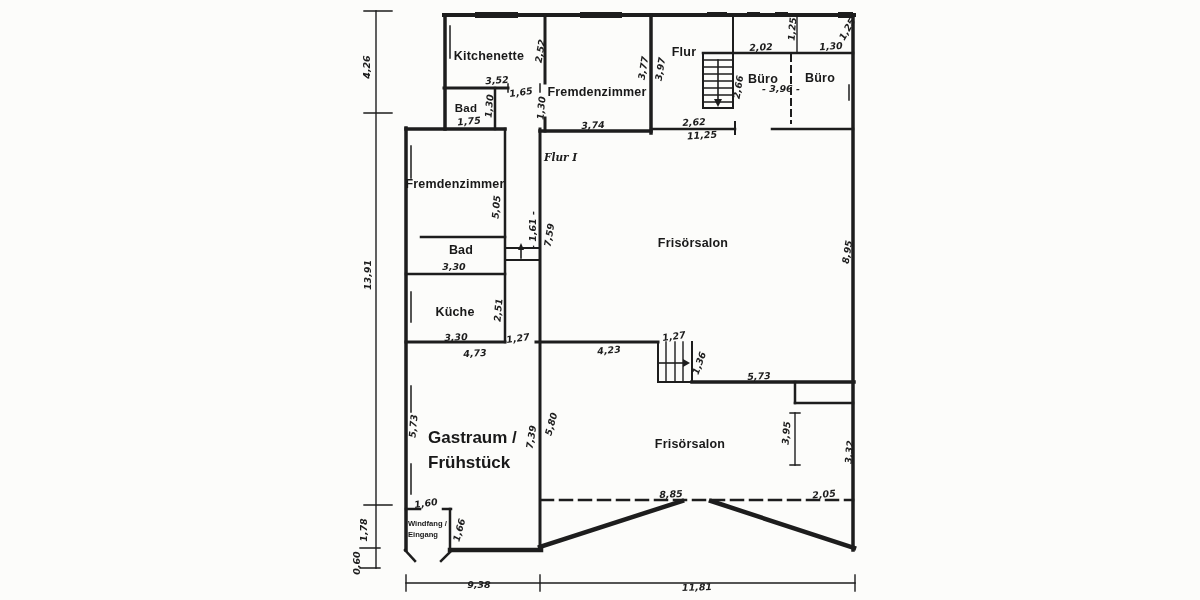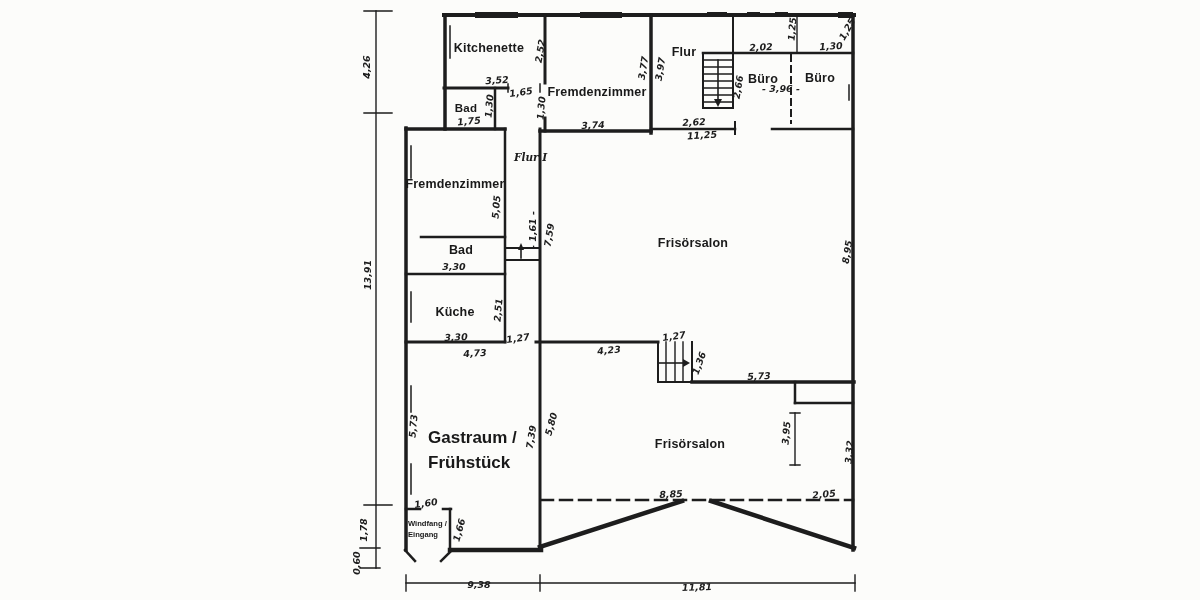--- a/index.html
+++ b/index.html
@@ -7,21 +7,21 @@
   .plan{position:absolute;inset:0;font-family:"Liberation Sans",sans-serif;}
   svg{position:absolute;left:0;top:0;}
   .rl{position:absolute;font-weight:700;color:#191919;font-size:12.5px;white-space:nowrap;
       transform:translate(-50%,-50%);letter-spacing:.2px;}
   .rl.sm{font-size:11.5px;}
   .blk{position:absolute;font-weight:700;color:#191919;font-size:17px;line-height:1.45;white-space:nowrap;}
   .blk.tiny{font-size:7.6px;line-height:1.5;}
   .dl{position:absolute;font-family:"DejaVu Sans",sans-serif;font-style:italic;font-weight:600;
       font-size:9.5px;color:#1d1d1d;white-space:nowrap;}
   .hw{position:absolute;font-family:"DejaVu Serif",serif;font-style:italic;font-weight:600;
-      font-size:10.5px;color:#1d1d1d;white-space:nowrap;}
+      font-size:10.5px;color:#1d1d1d;white-space:nowrap;margin-left:30px;}
 </style>
 </head>
 <body>
 
 <div class="stage">
 <div class="plan">
 
 <svg width="1200" height="600" viewBox="0 0 1200 600">
   <g stroke="#1d1d1d" fill="none" stroke-linecap="square">
 
@@ -113,21 +113,21 @@
       <path d="M364,11 H392 M364,113 H392 M364,505 H392 M360,548 H380 M360,568 H380"></path>
       <path d="M406,583 H855"></path>
       <path d="M406,575 V591 M540,575 V591 M855,575 V591"></path>
       <path d="M797,16 V53"></path>
       <path d="M795,413 V465"></path>
       <path d="M790,413 H800 M790,465 H800"></path>
     </g>
   </g>
 </svg>
 
-<div class="rl" style="left:489px;top:48px">Kitchenette</div>
+<div class="rl" style="left:489px;top:56px">Kitchenette</div>
 <div class="rl" style="left:597px;top:92px">Fremdenzimmer</div>
 <div class="rl sm" style="left:466px;top:108px">Bad</div>
 <div class="rl" style="left:684px;top:52px">Flur</div>
 <div class="rl" style="left:763px;top:79px">Büro</div>
 <div class="rl" style="left:820px;top:78px">Büro</div>
 <div class="rl" style="left:455px;top:184px">Fremdenzimmer</div>
 <div class="rl" style="left:461px;top:250px">Bad</div>
 <div class="rl" style="left:455px;top:312px">Küche</div>
 <div class="rl" style="left:693px;top:243px">Frisörsalon</div>
 <div class="rl" style="left:690px;top:444px">Frisörsalon</div>

